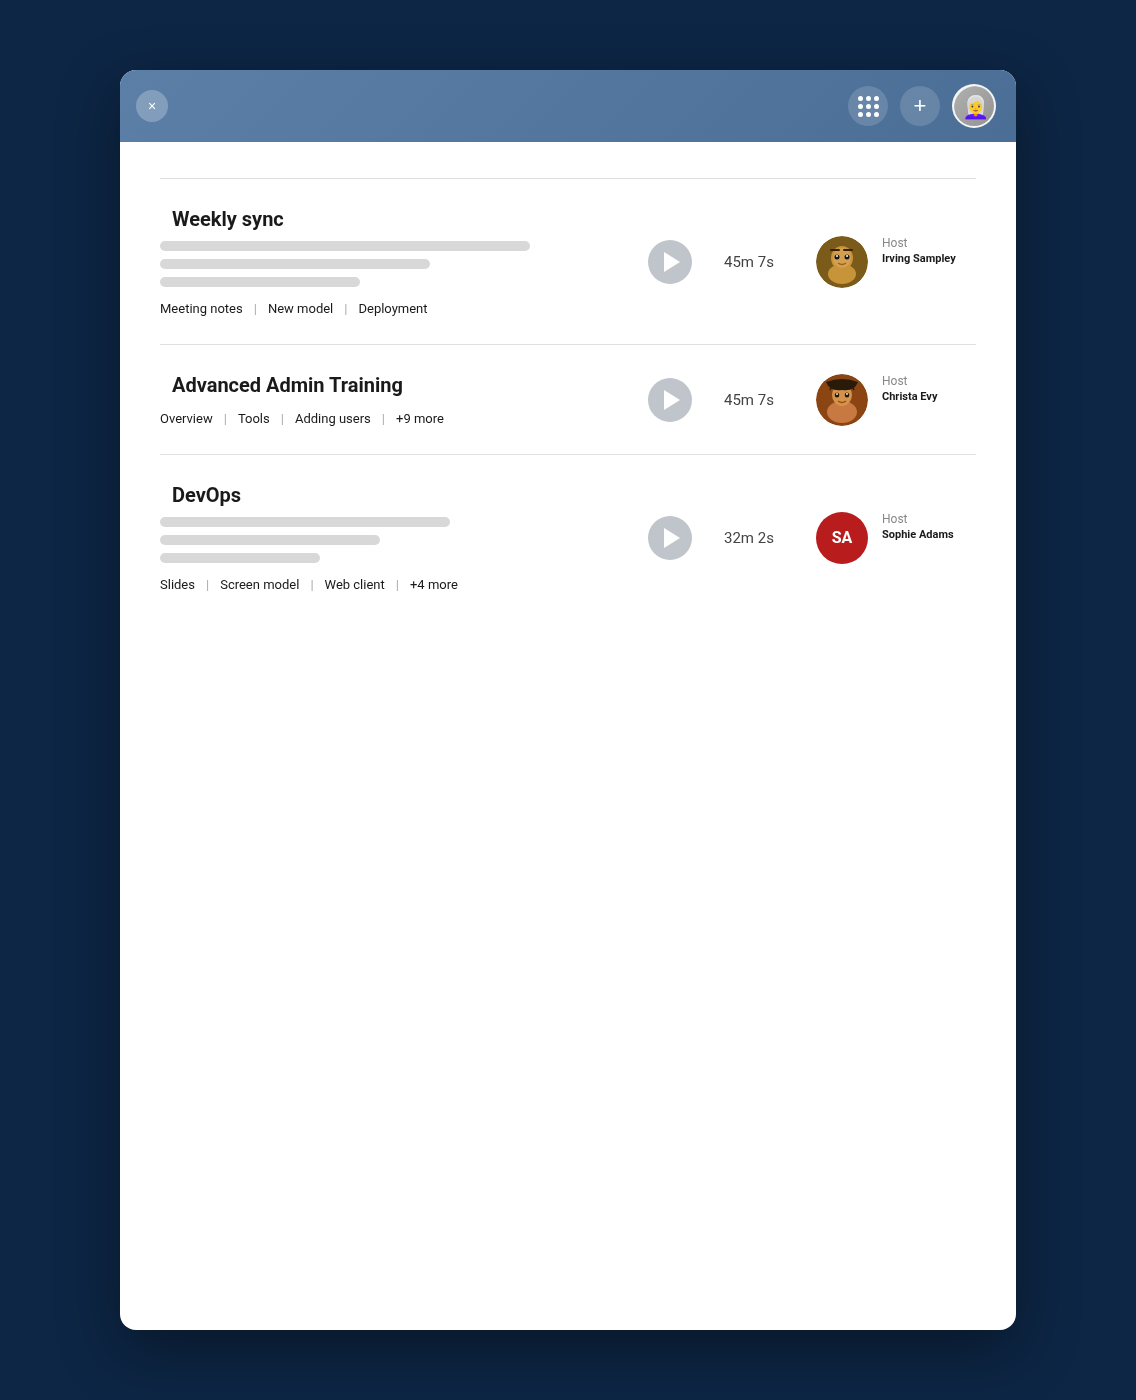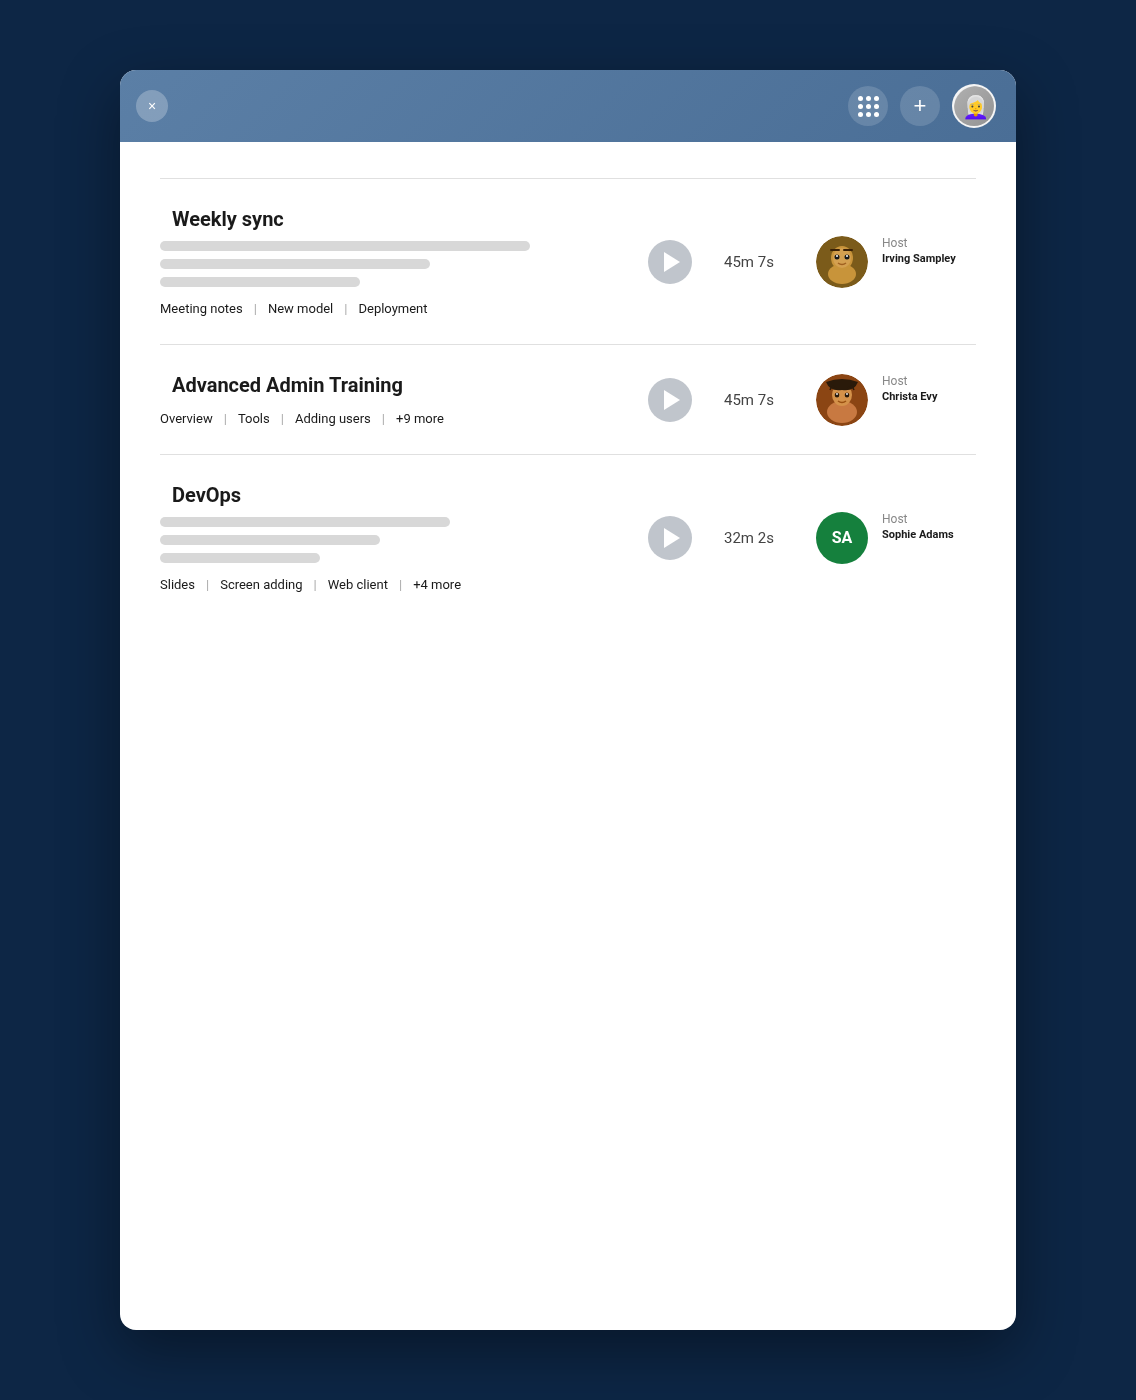--- a/index.html
+++ b/index.html
@@ -420,34 +420,34 @@
         <div class="recording-info">
           <div class="recording-title">DevOps</div>
           <div class="skeleton-lines">
             <div class="skeleton-line" style="width:290px;"></div>
             <div class="skeleton-line" style="width:220px;"></div>
             <div class="skeleton-line" style="width:160px;"></div>
           </div>
           <div class="recording-tags">
             <span class="tag-item">Slides</span>
             <span class="tag-separator">|</span>
-            <span class="tag-item">Screen adding</span>
+            <span class="tag-item">Screen model</span>
             <span class="tag-separator">|</span>
             <span class="tag-item">Web client</span>
             <span class="tag-separator">|</span>
             <span class="tag-more">+4 more</span>
           </div>
         </div>
         <div class="recording-meta">
           <button class="play-btn">
             <div class="play-icon"></div>
           </button>
           <span class="duration">32m 2s</span>
           <div class="host-info">
-            <div class="host-avatar-initials" style="background-color:#15803d;">
+            <div class="host-avatar-initials" style="background-color:#b91c1c;">
               <span>SA</span>
             </div>
             <div class="host-text">
               <span class="host-label">Host</span>
               <span class="host-name">Sophie Adams</span>
             </div>
           </div>
         </div>
       </div>
     </div>

